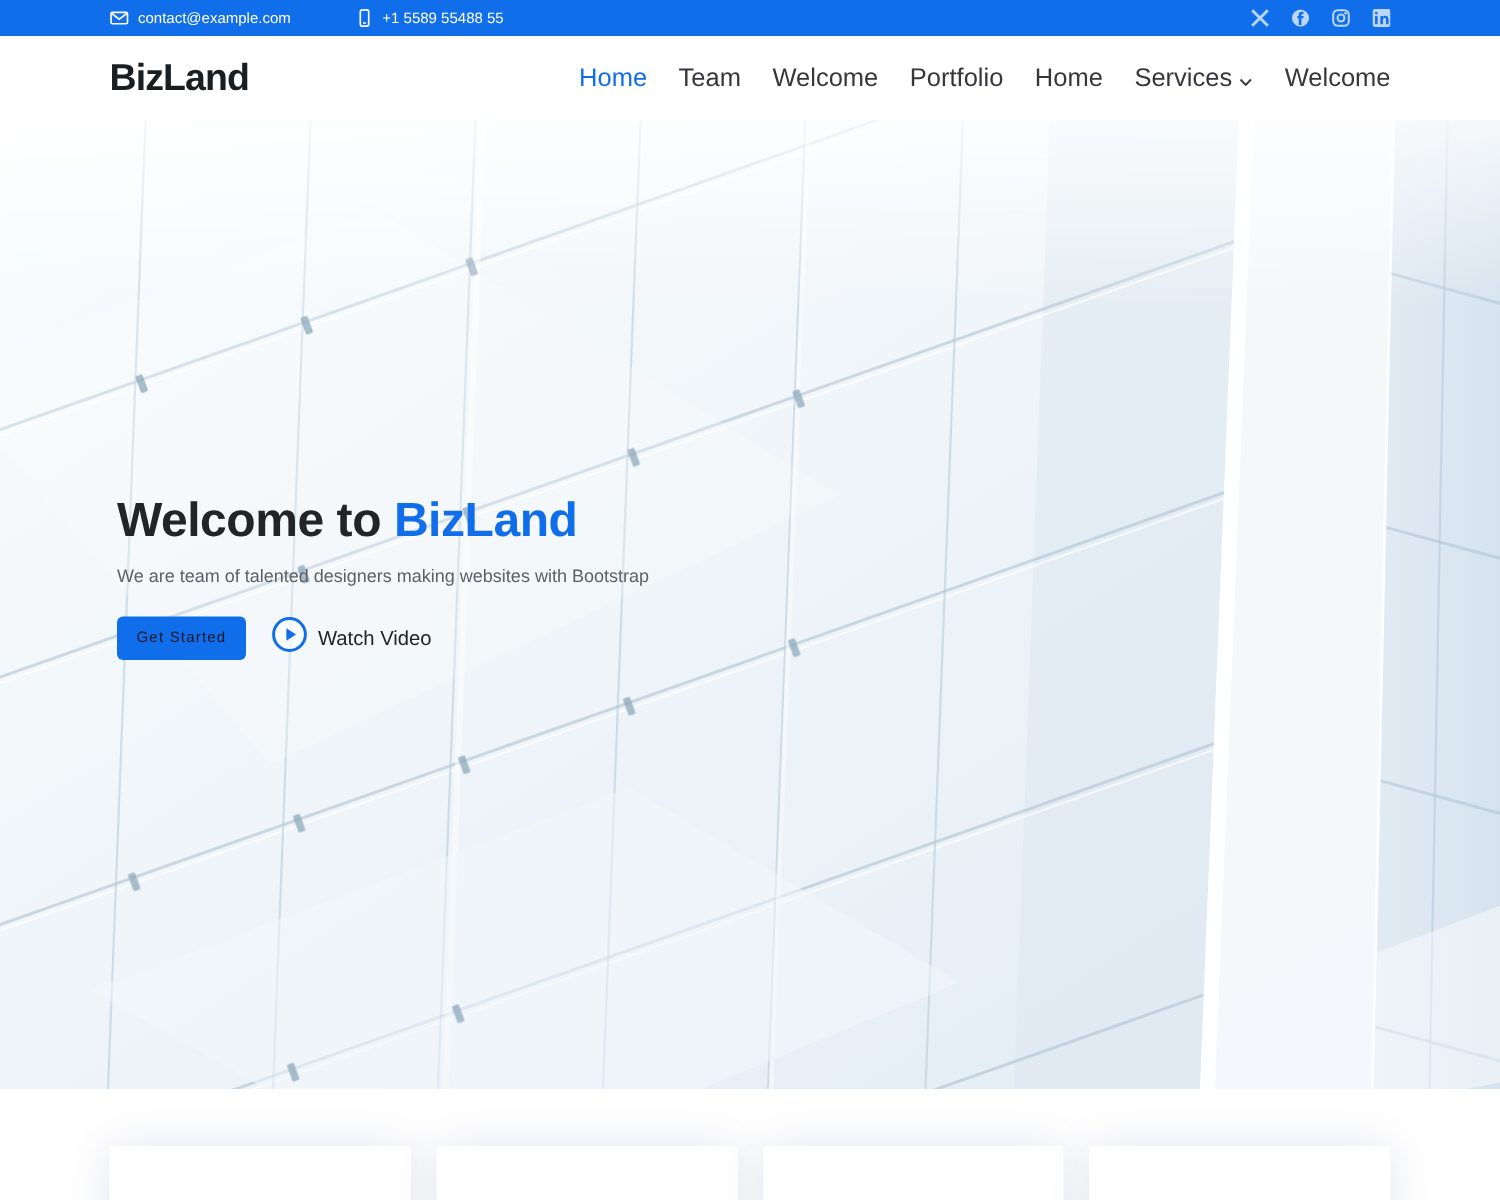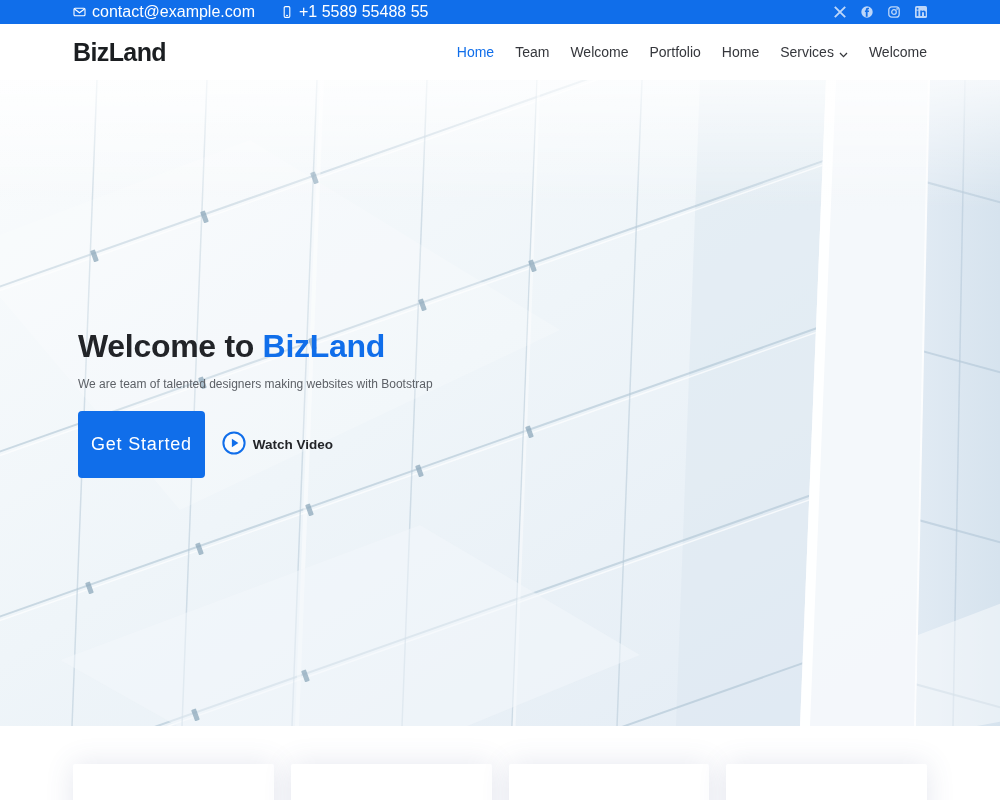--- a/index.html
+++ b/index.html
@@ -22,23 +22,23 @@
   .topbar-inner {
     display: flex;
     justify-content: space-between;
     align-items: center;
   }
   .topbar-contact { display: flex; align-items: center; }
   .contact-item {
     display: flex;
     align-items: center;
     gap: 6px;
-    margin-right: 26px;
+    margin-right: 43px;
     color: #ffffff;
-    font-size: 16px;
+    font-size: 10px;
     text-decoration: none;
   }
   .contact-item svg { display: block; }
   .topbar-social { display: flex; align-items: center; gap: 15px; }
   .social-link { display: flex; align-items: center; text-decoration: none; }
   .social-link svg { display: block; opacity: 0.72; }
 
   
   .header {
     height: 56px;
@@ -49,21 +49,21 @@
   .header-inner { display: flex; align-items: center; justify-content: space-between; }
   .logo {
     font-size: 25px;
     font-weight: bold;
     letter-spacing: -0.6px;
     color: #1b1e21;
     text-decoration: none;
   }
   .nav { display: flex; align-items: center; gap: 21px; }
   .nav a {
-    font-size: 14px;
+    font-size: 17px;
     color: #35373c;
     text-decoration: none;
     display: flex;
     align-items: center;
     gap: 5px;
     white-space: nowrap;
     justify-content: center;
   }
   .nav a.active { color: #106eea; }
   .nav .chev { margin-top: 2px; }
@@ -83,41 +83,41 @@
   .hero-subtitle {
     margin-top: 8px;
     font-size: 12px;
     line-height: 22px;
     color: #5d6167;
   }
   .cta-row { margin-top: 16px; display: flex; align-items: center; }
   .btn-get-started {
     display: inline-block;
     background: #106eea;
-    color: #ffffff;
+    color: #0f172a;
     font-family: "Liberation Sans", sans-serif;
-    font-size: 18px;
+    font-size: 10px;
     font-weight: 500;
     letter-spacing: 0.8px;
-    padding: 23px 13px;
+    padding: 9px 13px;
     border: none;
     border-radius: 4px;
     cursor: pointer;
   }
   .btn-watch {
     margin-left: 17px;
     display: flex;
     align-items: center;
     gap: 7px;
     text-decoration: none;
     cursor: pointer;
   }
   .btn-watch .label {
     font-size: 13.5px;
-    font-weight: bold;
+    font-weight: normal;
     color: #222428;
   }
 
   
   .services { background: #ffffff; padding-top: 38px; }
   .cards { display: flex; gap: 17px; }
   .card {
     flex: 1;
     height: 170px;
     background: #ffffff;

